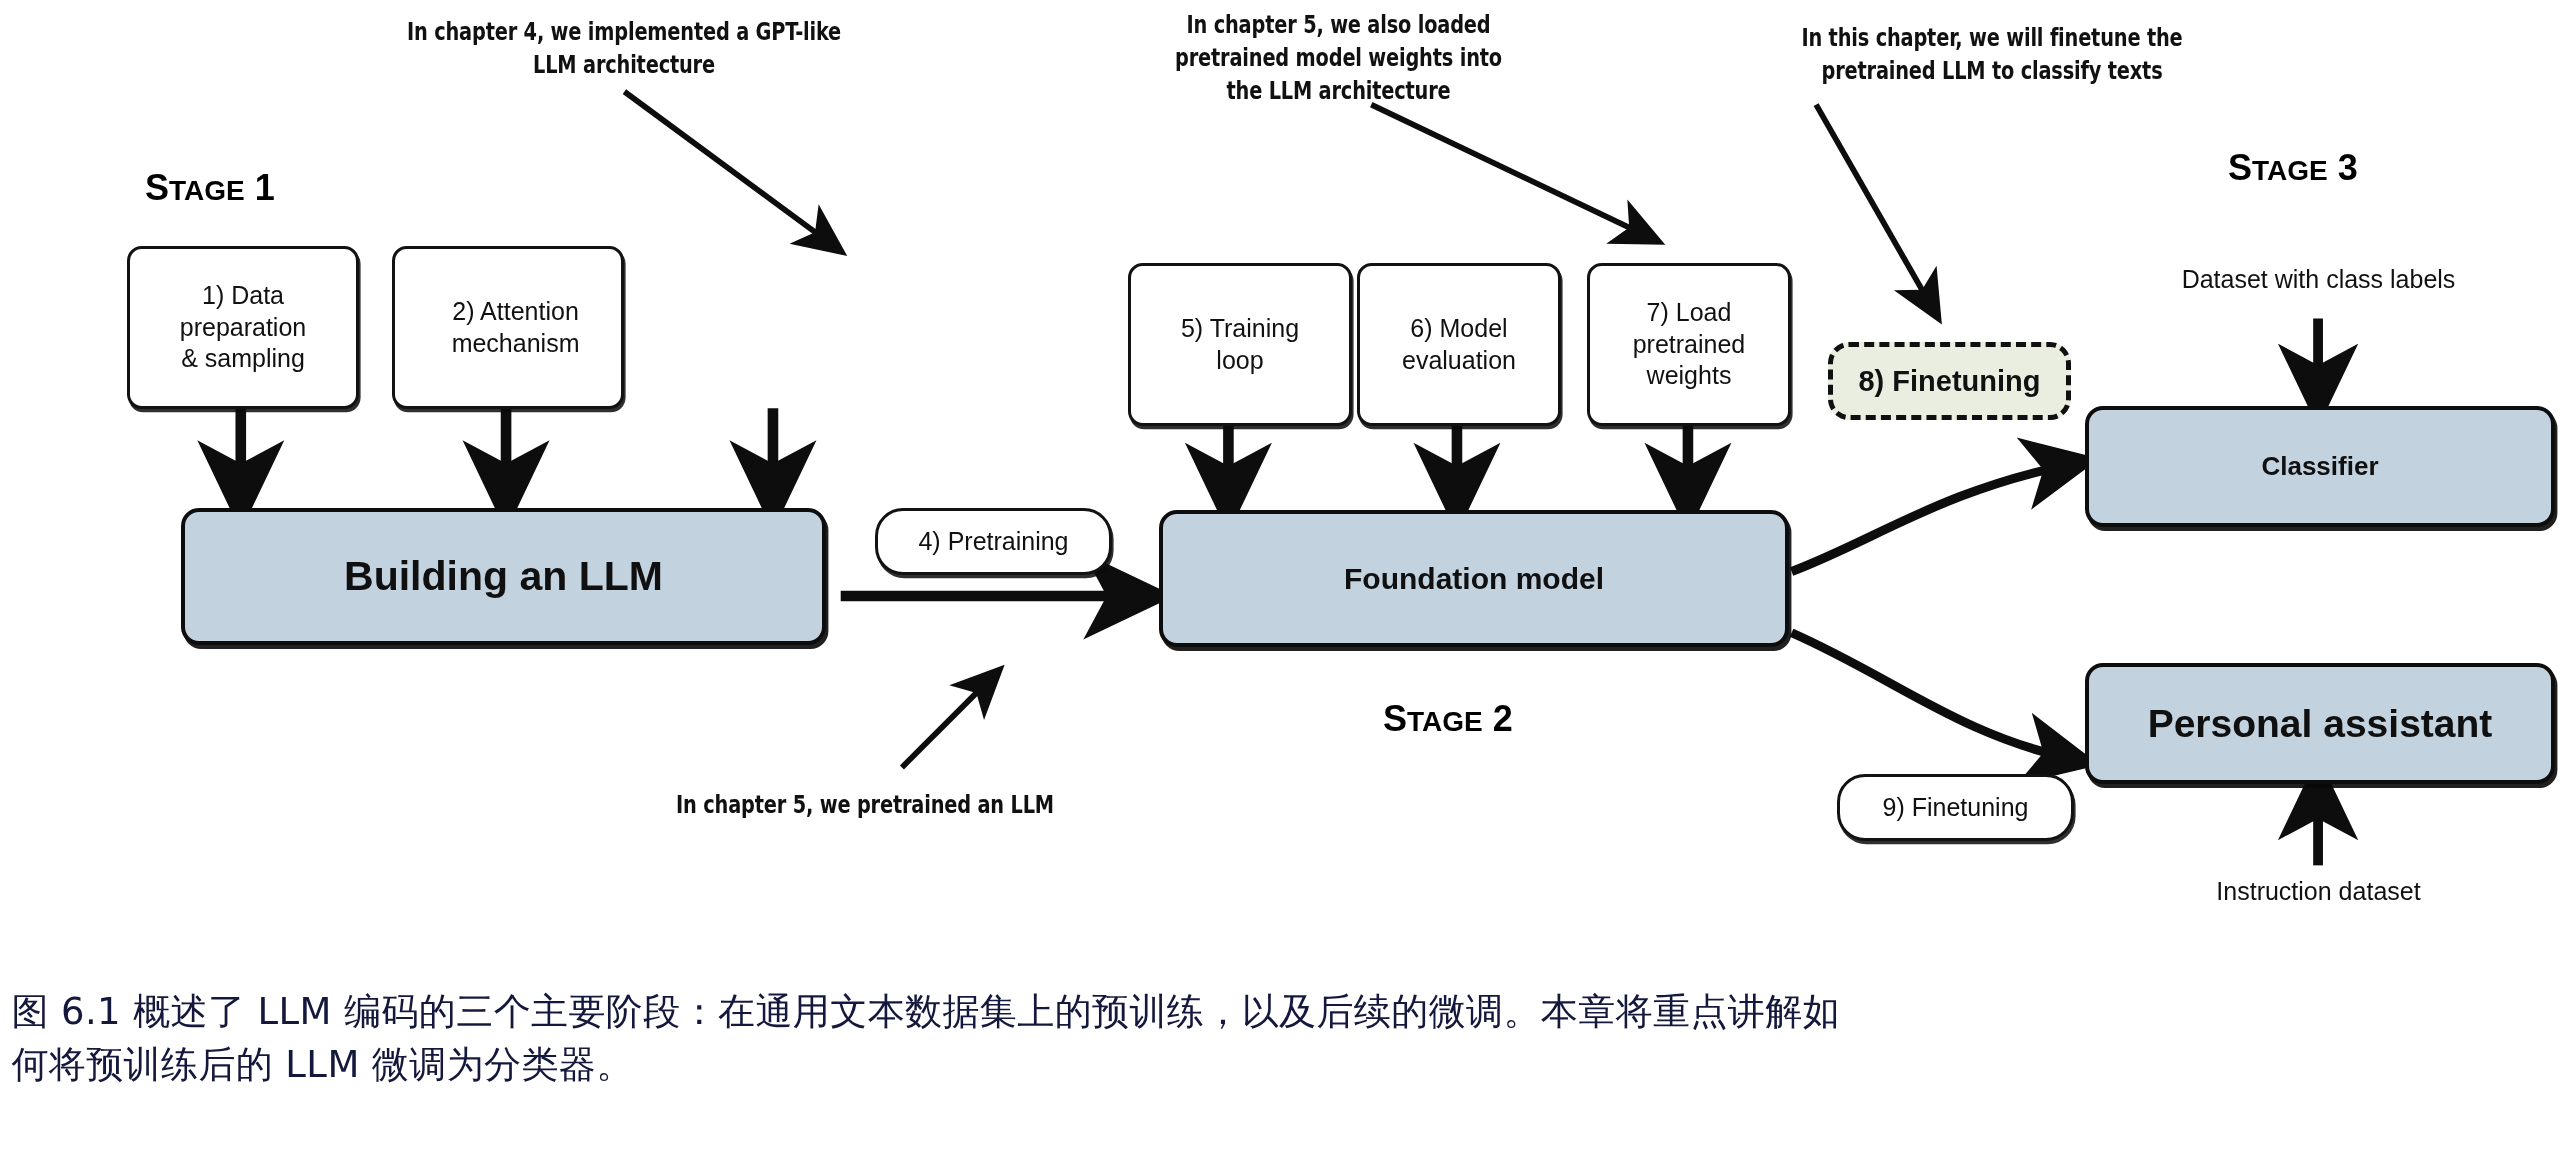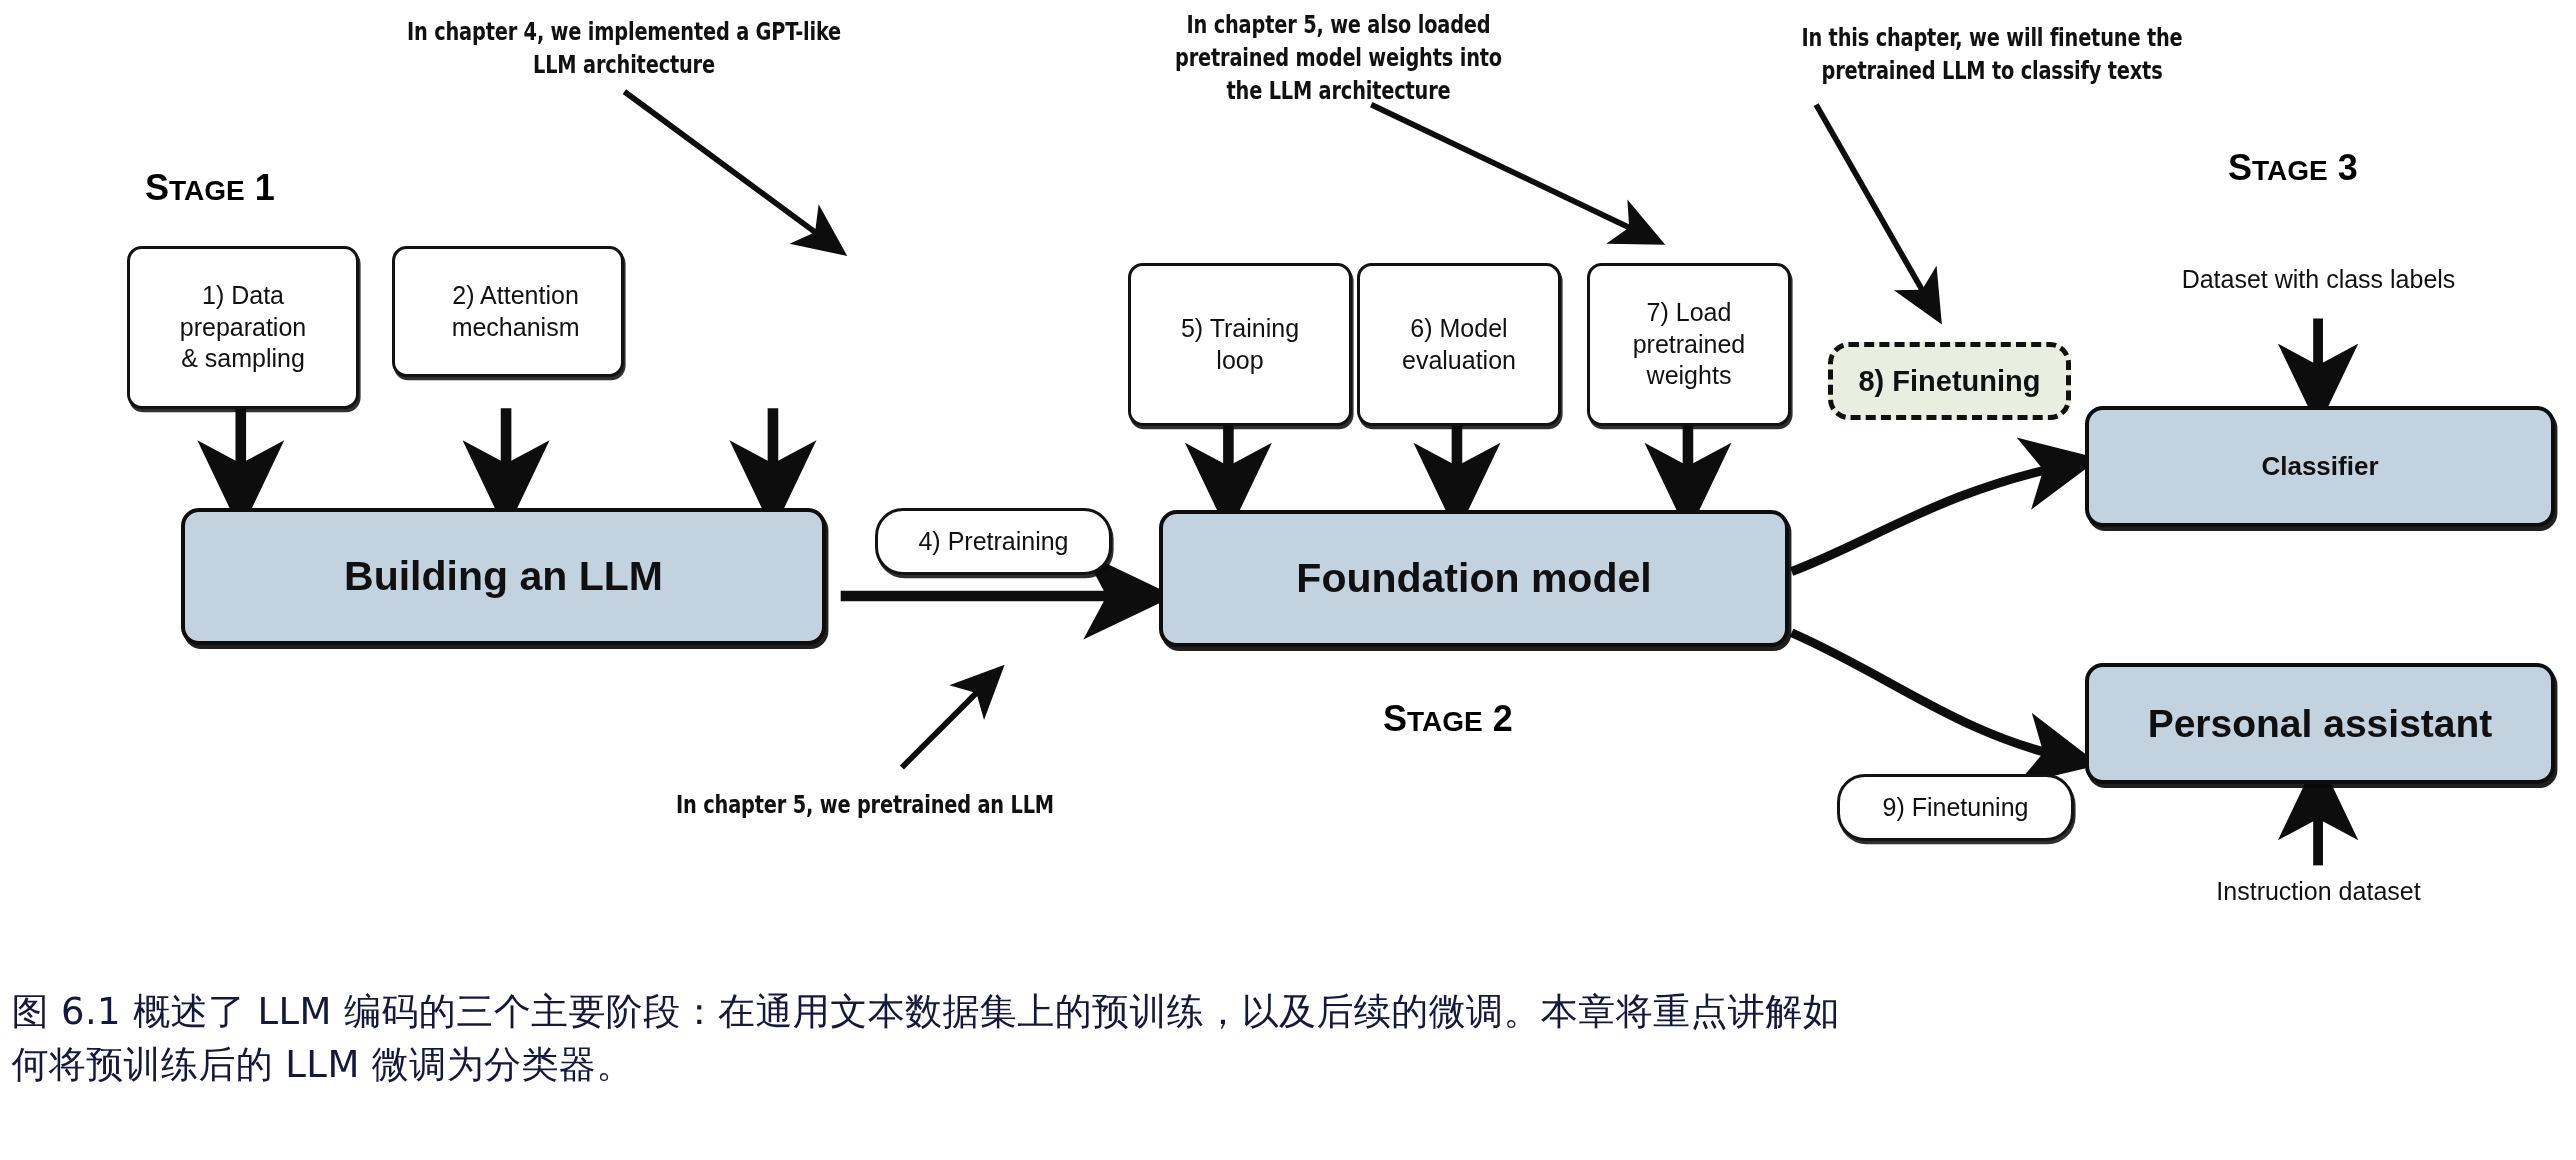--- a/index.html
+++ b/index.html
@@ -208,39 +208,39 @@
   </div>
 
   <div class="stage-label" style="left:2228px; top:147px;">
     <span class="big">S</span><span class="sm">TAGE</span><span class="big">&nbsp;3</span>
   </div>
 
   <div class="sbox" style="left:127px; top:246px; width:232px; height:163px;">1) Data
 preparation
 &amp; sampling</div>
 
-  <div class="sbox" style="left:392px; top:246px; width:232px; height:131px;padding-left:20px;">2) Attention
+  <div class="sbox" style="left:392px; top:246px; width:232px; height:163px;padding-left:20px;">2) Attention
 mechanism</div>
 
 
   <div class="bbox" style="left:181px; top:508px; width:645px; height:137px; font-size:41px;">Building an LLM</div>
 
   <div class="pill" style="left:875px; top:508px; width:237px; height:67px;">4) Pretraining</div>
 
   <div class="sbox" style="left:1128px; top:263px; width:224px; height:163px;">5) Training
 loop</div>
 
   <div class="sbox" style="left:1357px; top:263px; width:204px; height:163px;">6) Model
 evaluation</div>
 
   <div class="sbox" style="left:1587px; top:263px; width:204px; height:163px;">7) Load
 pretrained
 weights</div>
 
-  <div class="bbox" style="left:1159px; top:510px; width:630px; height:137px; font-size:41px;">Foundation model</div>
+  <div class="bbox" style="left:1159px; top:510px; width:630px; height:137px; font-size:30px;">Foundation model</div>
 
   <div class="dashbox" style="left:1828px; top:326px; width:243px; height:78px;">8) Finetuning</div>
 
   <div class="plain" style="left:2098px; top:265px; width:441px;">Dataset with class labels</div>
 
   <div class="plain" style="left:2098px; top:877px; width:441px;">Instruction dataset</div>
 
   <div class="bbox" style="left:2085px; top:406px; width:470px; height:121px; font-size:26px;">Classifier</div>
 
   <div class="bbox" style="left:2085px; top:663px; width:470px; height:121px; font-size:39px;">Personal assistant</div>

